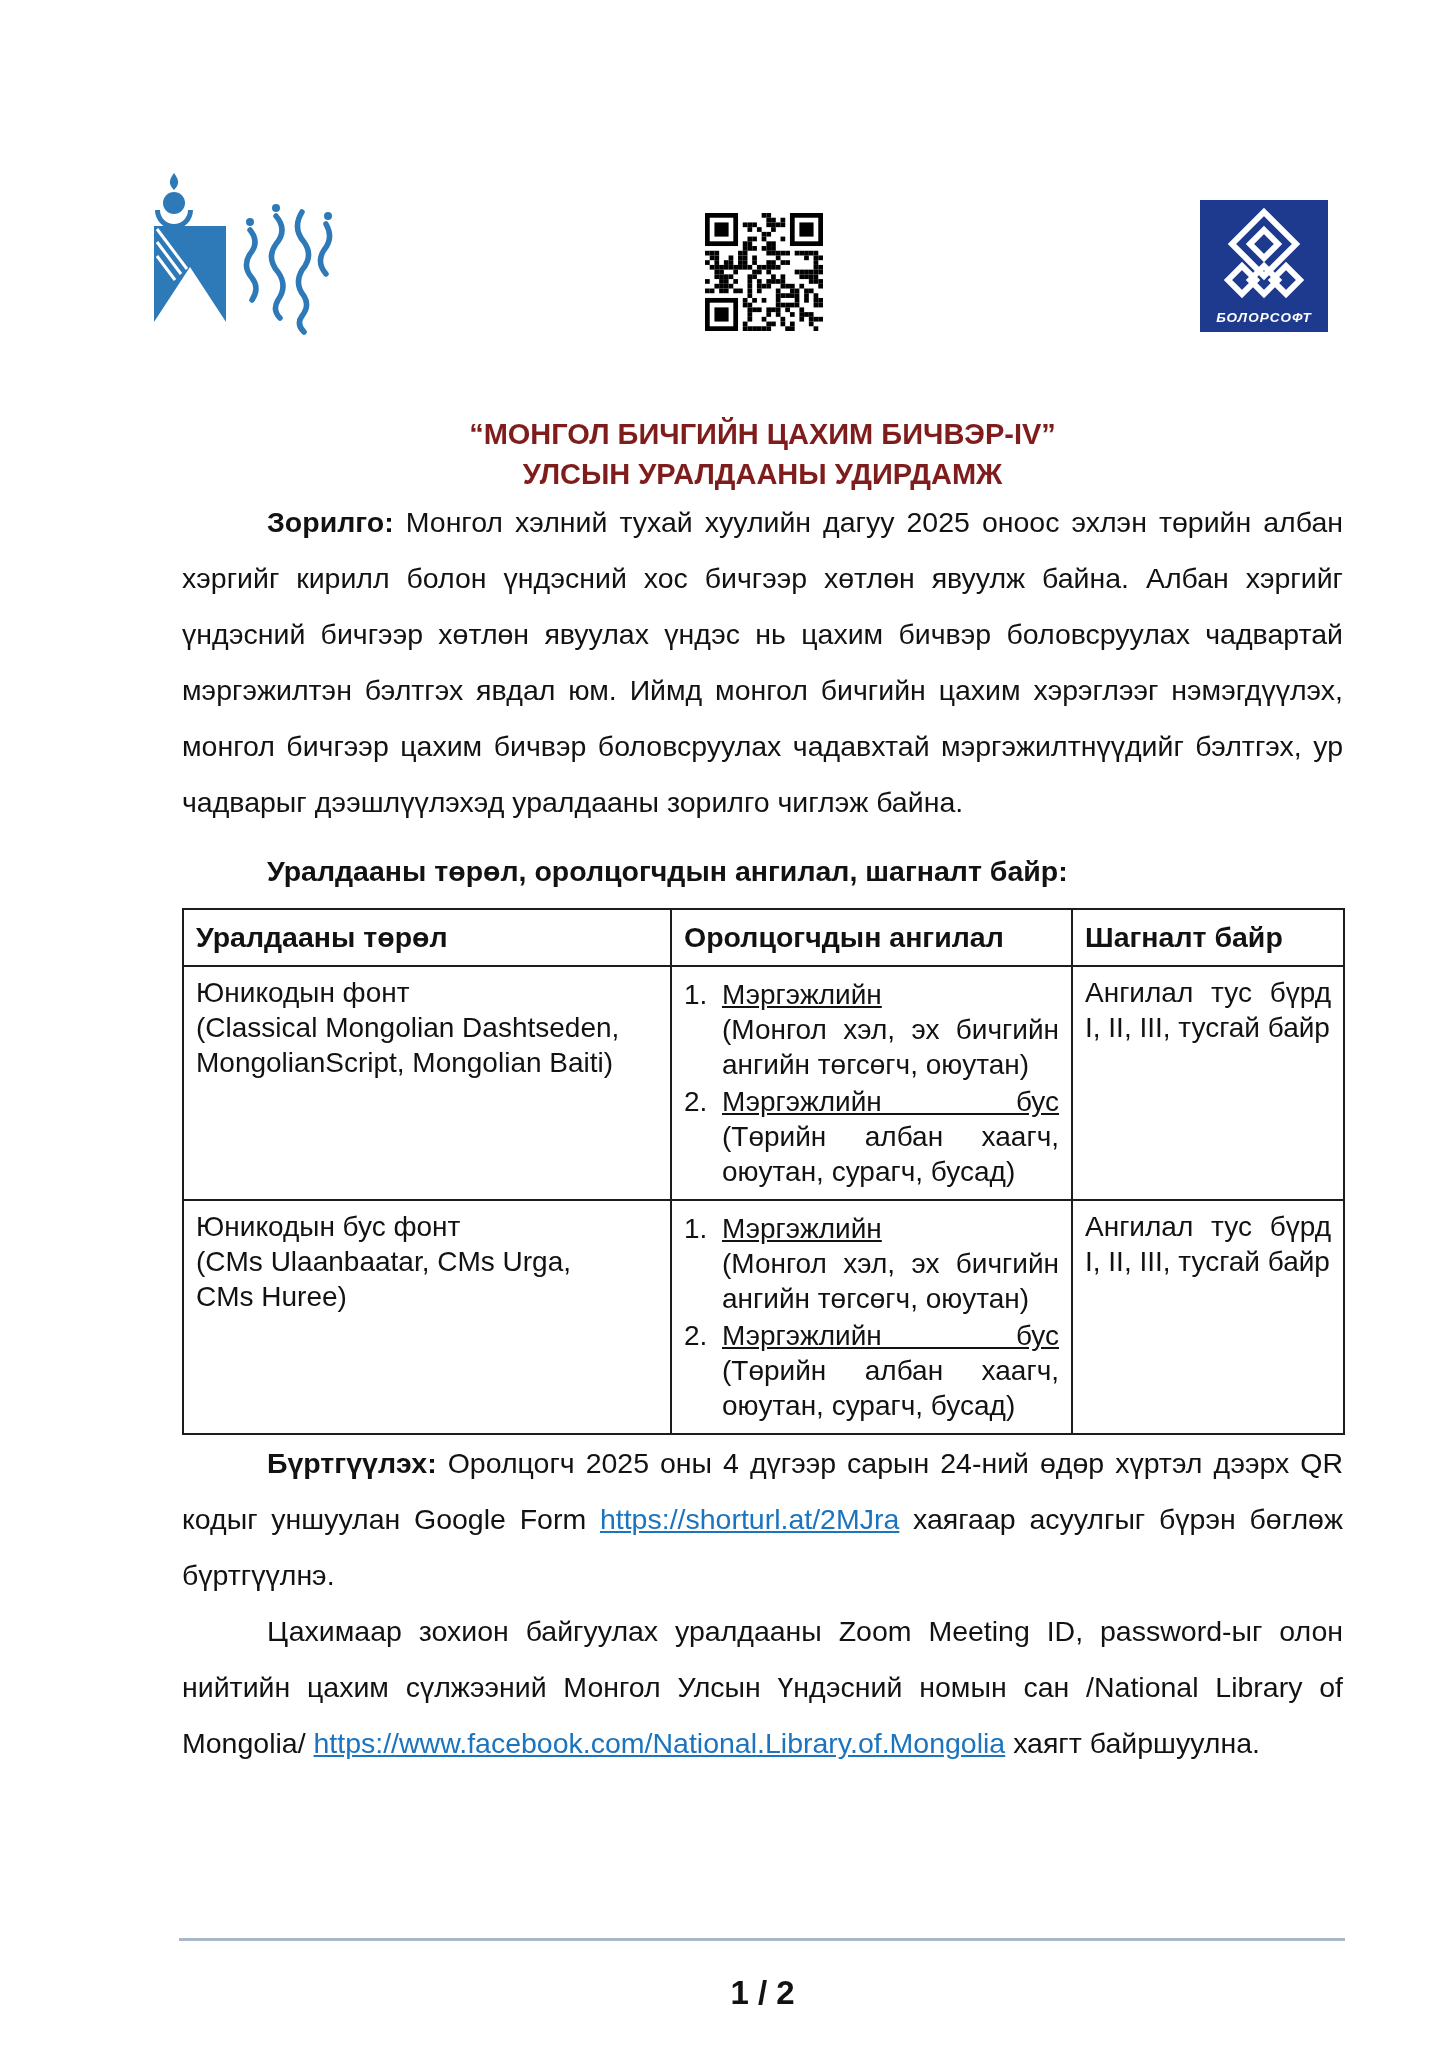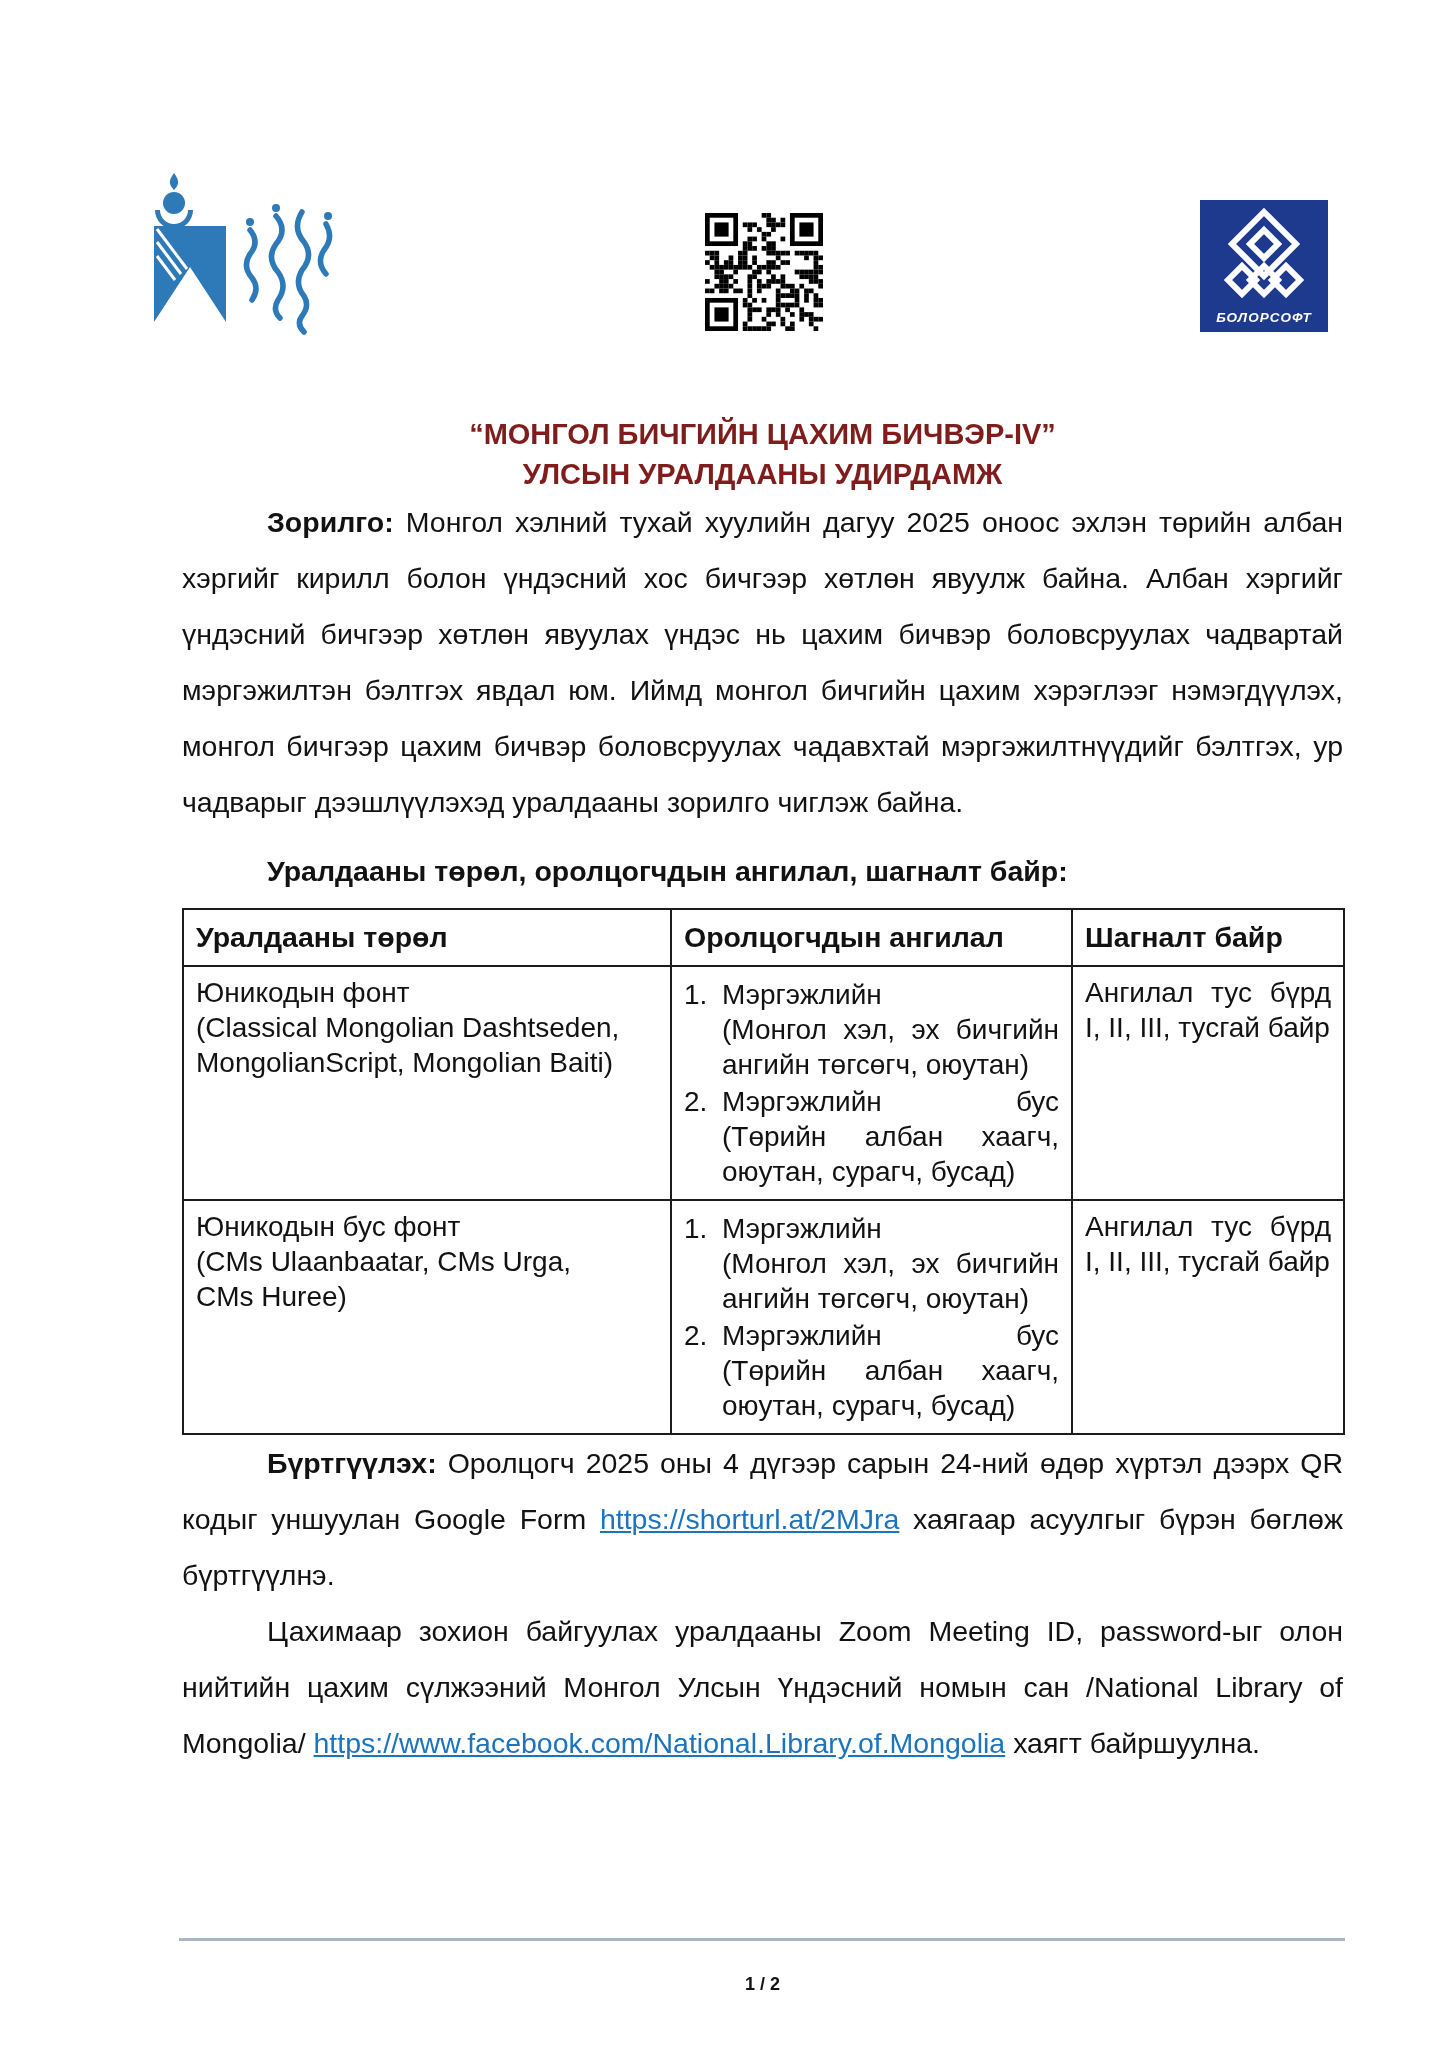--- a/index.html
+++ b/index.html
@@ -45,32 +45,32 @@
   table.doc-table col.c2{width:401px;}
   table.doc-table col.c3{width:272px;}
   table.doc-table th,table.doc-table td{
     border:2px solid #1c1c1c;vertical-align:top;padding:8px 12px 10px 12px;
   }
   table.doc-table th{text-align:left;font-size:28.5px;padding-top:10px;padding-bottom:10px;border-radius:28px;}
   .cell-lines div{white-space:nowrap;}
   .cell-li{display:flex;margin-top:2px;}
   .cell-li .num{width:38px;flex:0 0 38px;}
   .cell-li .li-text{flex:1;}
-  .li-main{text-align:justify;}
+  .li-main{text-align:justify;text-decoration:underline;}
   .li-main.spread{text-align-last:justify;}
   .li-paren{text-align:justify;}
   td.prize{text-align:justify;}
   
   .footer-line{
     position:absolute;left:179px;top:1938px;width:1166px;height:0;
     border-top:3px solid #a9b7c9;
   }
   .page-num{
     position:absolute;left:182px;top:1974px;width:1161px;text-align:center;
-    font-size:18px;font-weight:bold;
+    font-size:33px;font-weight:bold;
   }
 </style>
 </head>
 <body>
 
 <div class="page">
 
   <div class="logo-left">
     <svg width="205" height="178" viewBox="0 0 205 178" xmlns="http://www.w3.org/2000/svg">
       <g fill="#2e7ab8">

